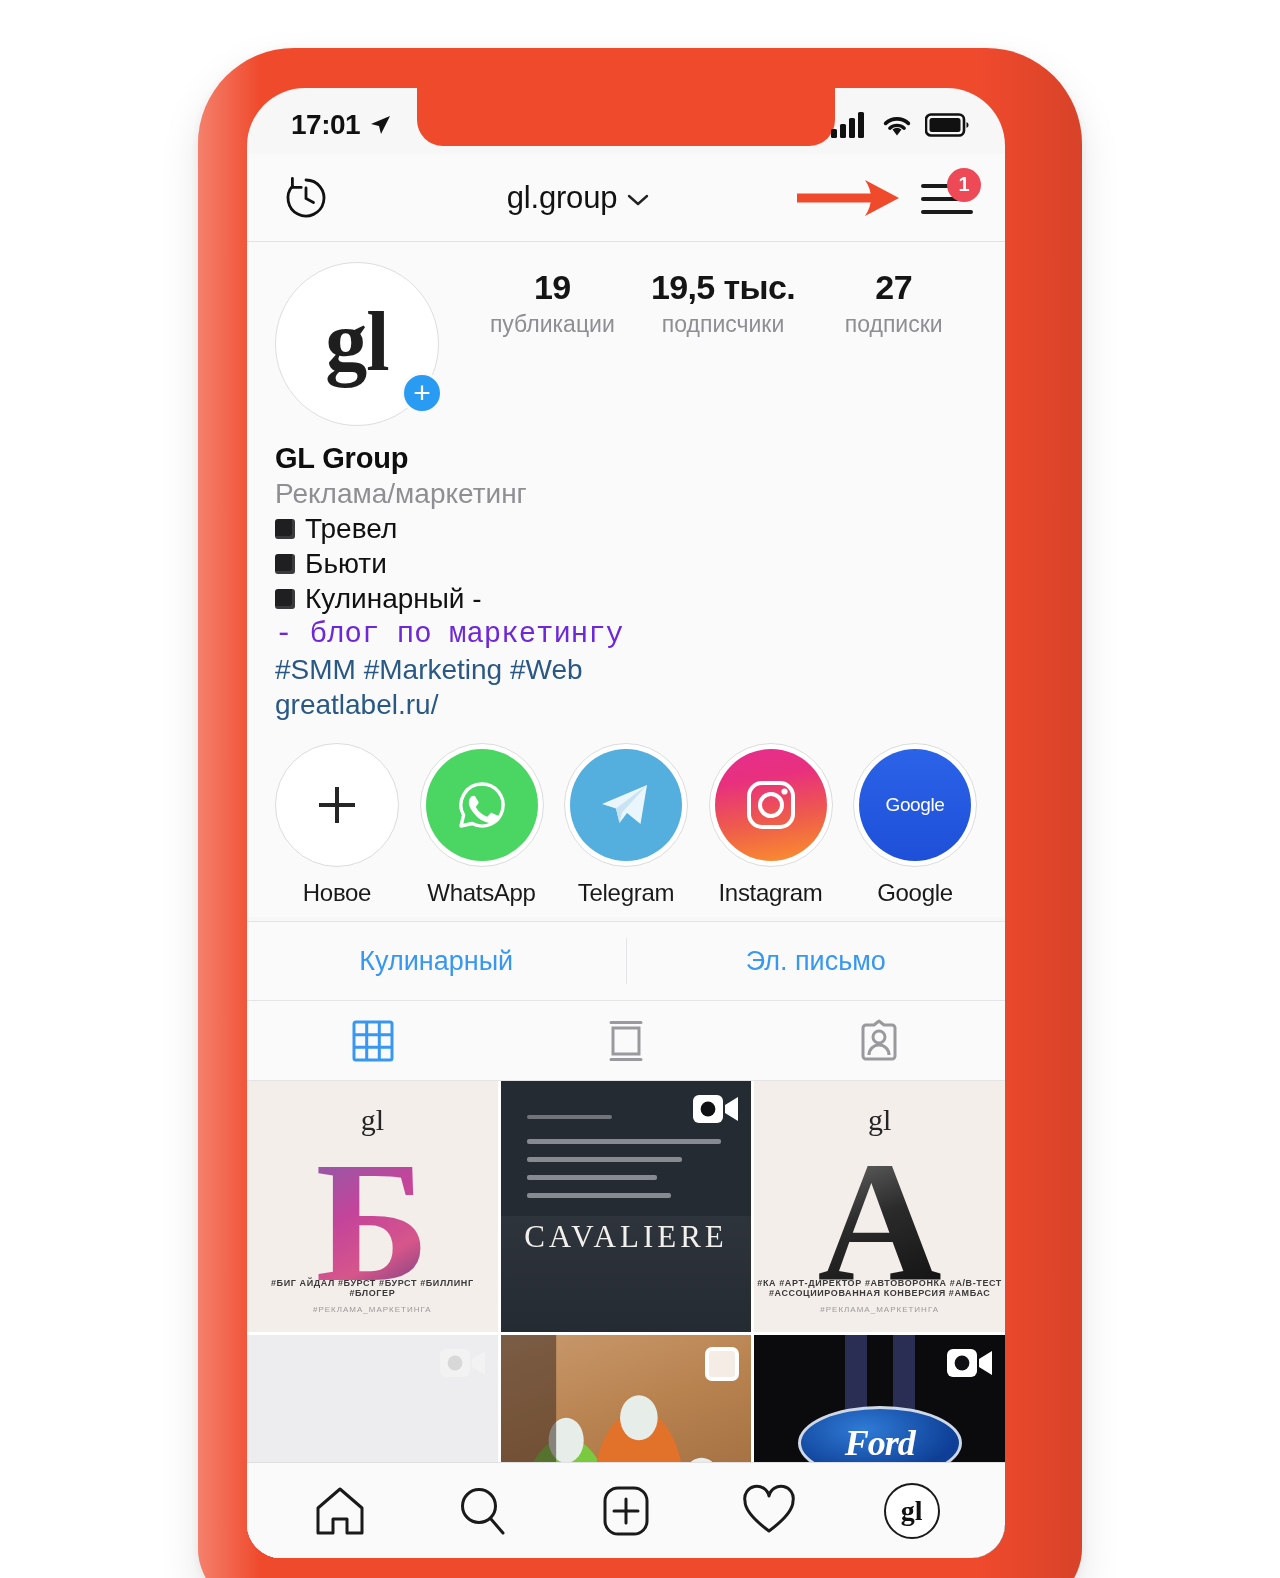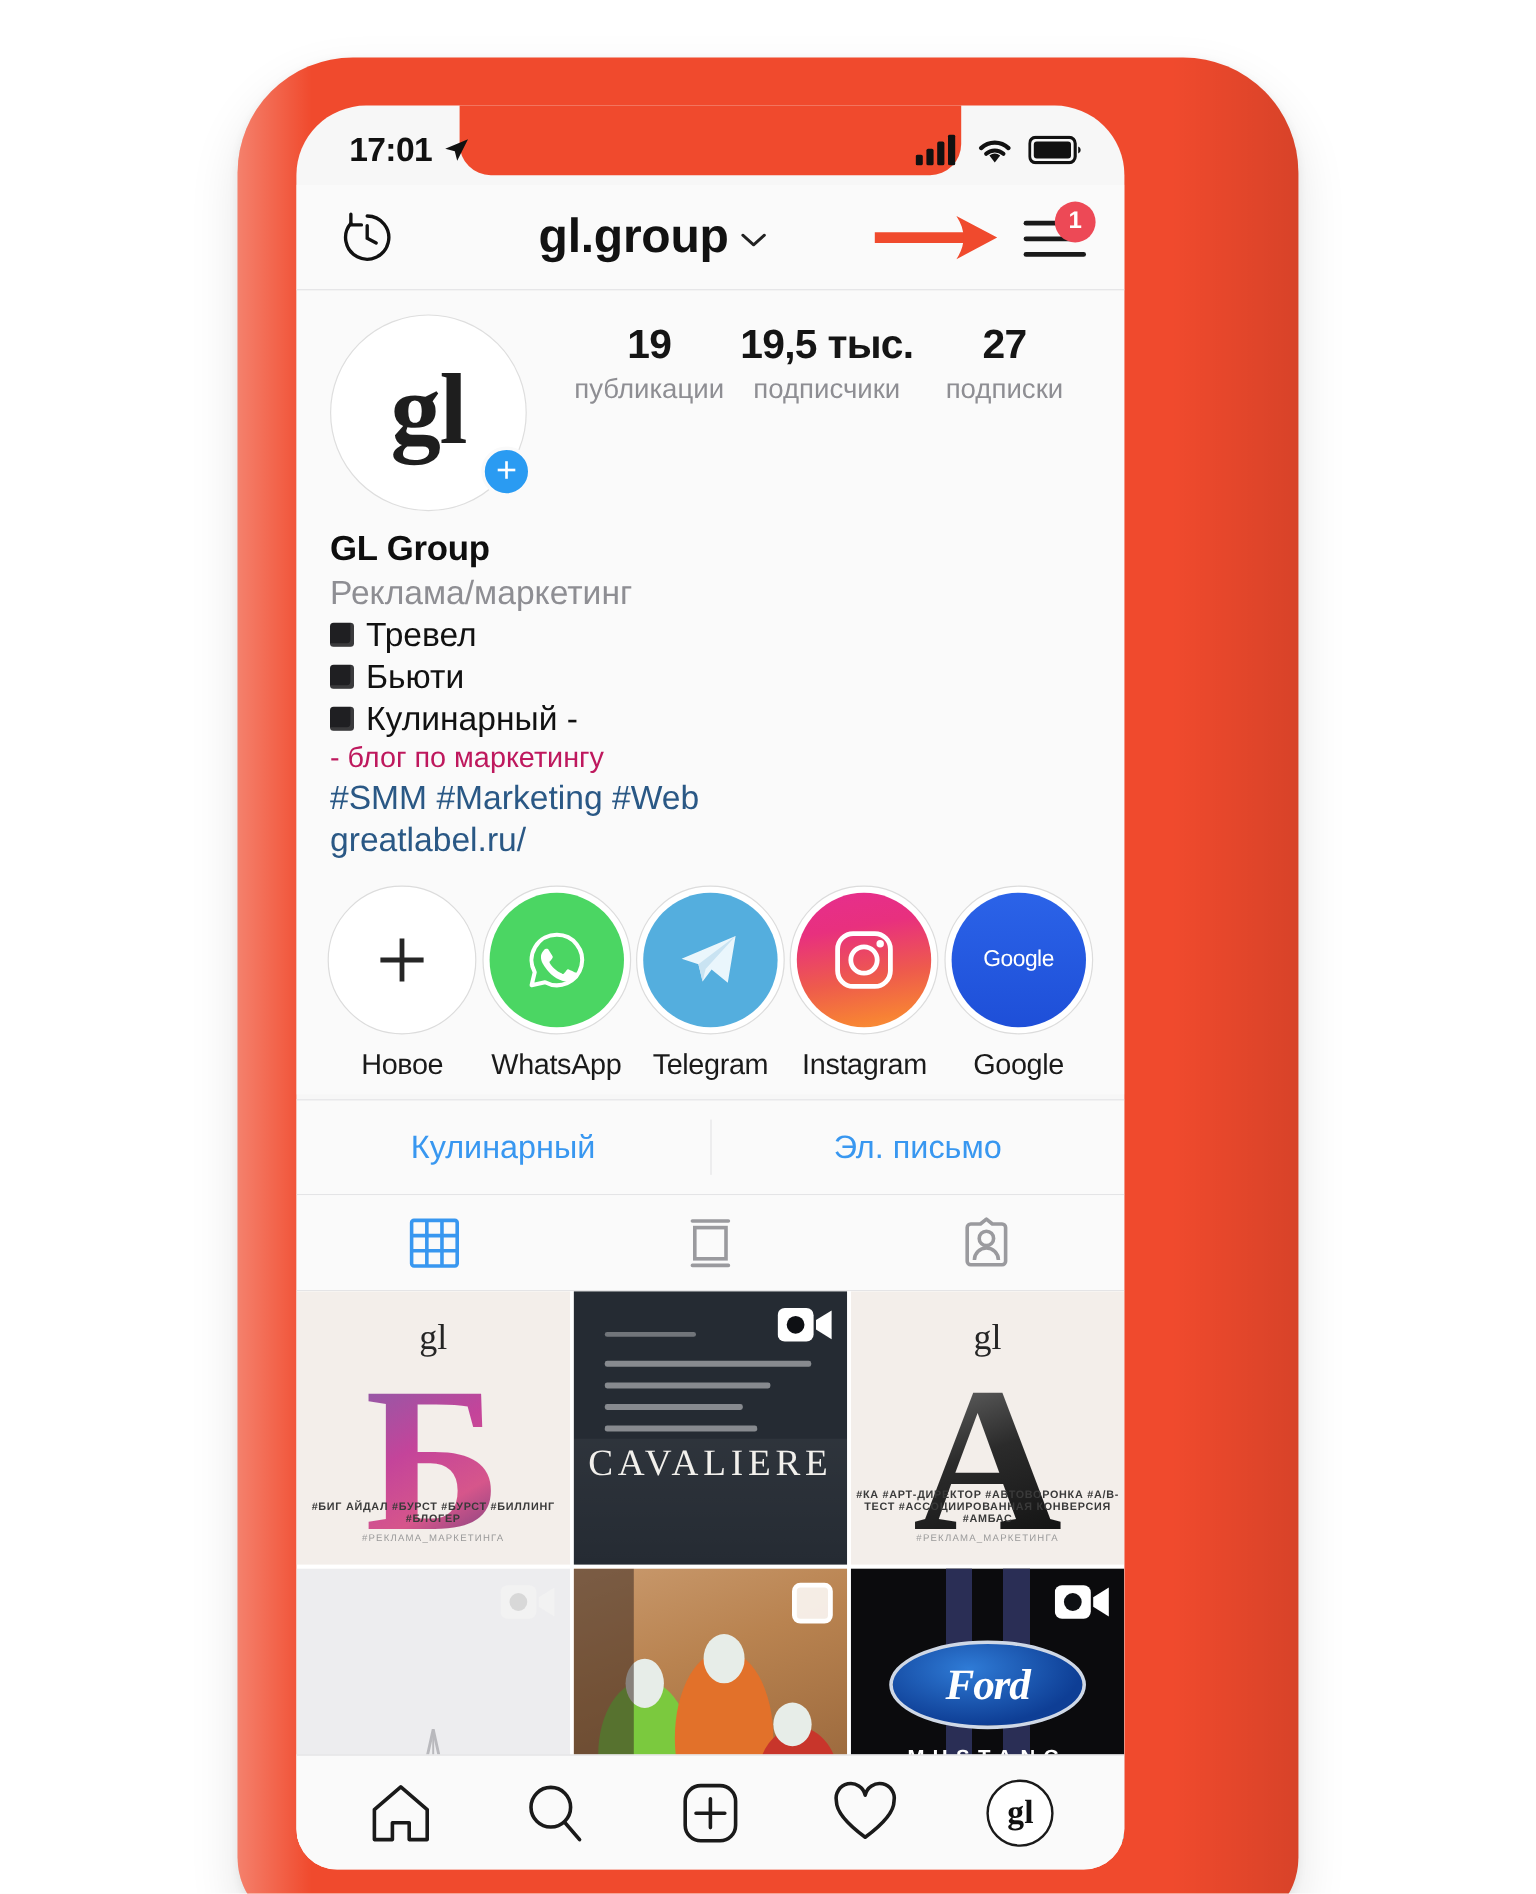--- a/index.html
+++ b/index.html
@@ -26,21 +26,21 @@
     position:absolute; left:0; top:0; right:0; bottom:0;
     border-radius: 96px 96px 60px 60px;
     background: linear-gradient(90deg, rgba(255,255,255,0.30) 0%, rgba(255,255,255,0.0) 7%,
                 rgba(255,255,255,0.0) 88%, rgba(0,0,0,0.10) 100%);
     pointer-events:none;
   }
 
   .screen {
     position: absolute;
     left: 247px; top: 88px;
-    width: 690px; height: 1470px;
+    width: 758px; height: 1470px;
     background: #F7F7F7;
     border-radius: 58px 58px 34px 34px;
     overflow: hidden;
     z-index: 3;
   }
 
   
   .notch {
     position: absolute; left: 50%; top: -6px; transform: translateX(-50%);
     width: 418px; height: 64px;
@@ -67,21 +67,21 @@
     position: relative;
     height: 88px;
     display: flex; align-items: center;
     padding: 0 32px 0 36px;
     border-bottom: 1px solid #E2E2E4;
     background: #FAFAFA;
   }
   .nav-left { width: 90px; display:flex; align-items:center; }
   .nav-title {
     flex: 1; text-align: center;
-    font-size: 40px; font-weight: 700; color: #121212;
+    font-size: 31px; font-weight: 400; color: #121212;
     display: flex; align-items: center; justify-content: center; gap: 10px;
     letter-spacing: -0.2px;
   }
   .chev { font-size: 20px; color:#222; line-height:1; margin-top:4px;}
   .nav-right { width: 190px; display: flex; align-items: center; justify-content: flex-end; gap: 8px; }
 
   .ann-arrow { display:flex; align-items:center; margin-right: 10px;}
   .burger { position: relative; width: 52px; height: 40px; }
   .burger i {
     position: absolute; left: 0; height: 4px; border-radius: 2px; background: #1A1A1A; display:block;
@@ -137,21 +137,21 @@
     white-space: nowrap; overflow: hidden; letter-spacing:-0.3px;
   }
 
   
   .bio { padding: 16px 26px 0 28px; background: #FAFAFA;}
   .bio-name { font-size: 29px; font-weight: bold; color: #0E0E0E; letter-spacing:-0.2px;}
   .bio-cat  { font-size: 28px; color: #8E8E93; margin-top: 3px; }
   .bio-line { font-size: 28px; color: #111; margin-top: 3px; display:flex; align-items:center; gap:10px;}
   .sq { display:inline-block; width:20px; height:20px; background:#1f1f22; border-radius:3px; flex:none;
         box-shadow: inset -3px -3px 0 rgba(255,255,255,.12); }
-  .bio-plain { font-size: 24px; color: #be185d; margin-top: 3px; }
+  .bio-plain { font-size: 29px; color: #6d28d9; margin-top: 3px; font-family: Liberation Mono, monospace; }
   .bio-link { font-size: 28px; color: #2A5885; margin-top: 3px; }
 
   
   .highlights {
     display: flex; gap: 0; padding: 22px 24px 10px 24px; background: #FAFAFA;
     justify-content: space-between;
   }
   .hl { width: 132px; text-align: center; }
   .hl-ring {
     width: 124px; height: 124px; border-radius: 50%;

